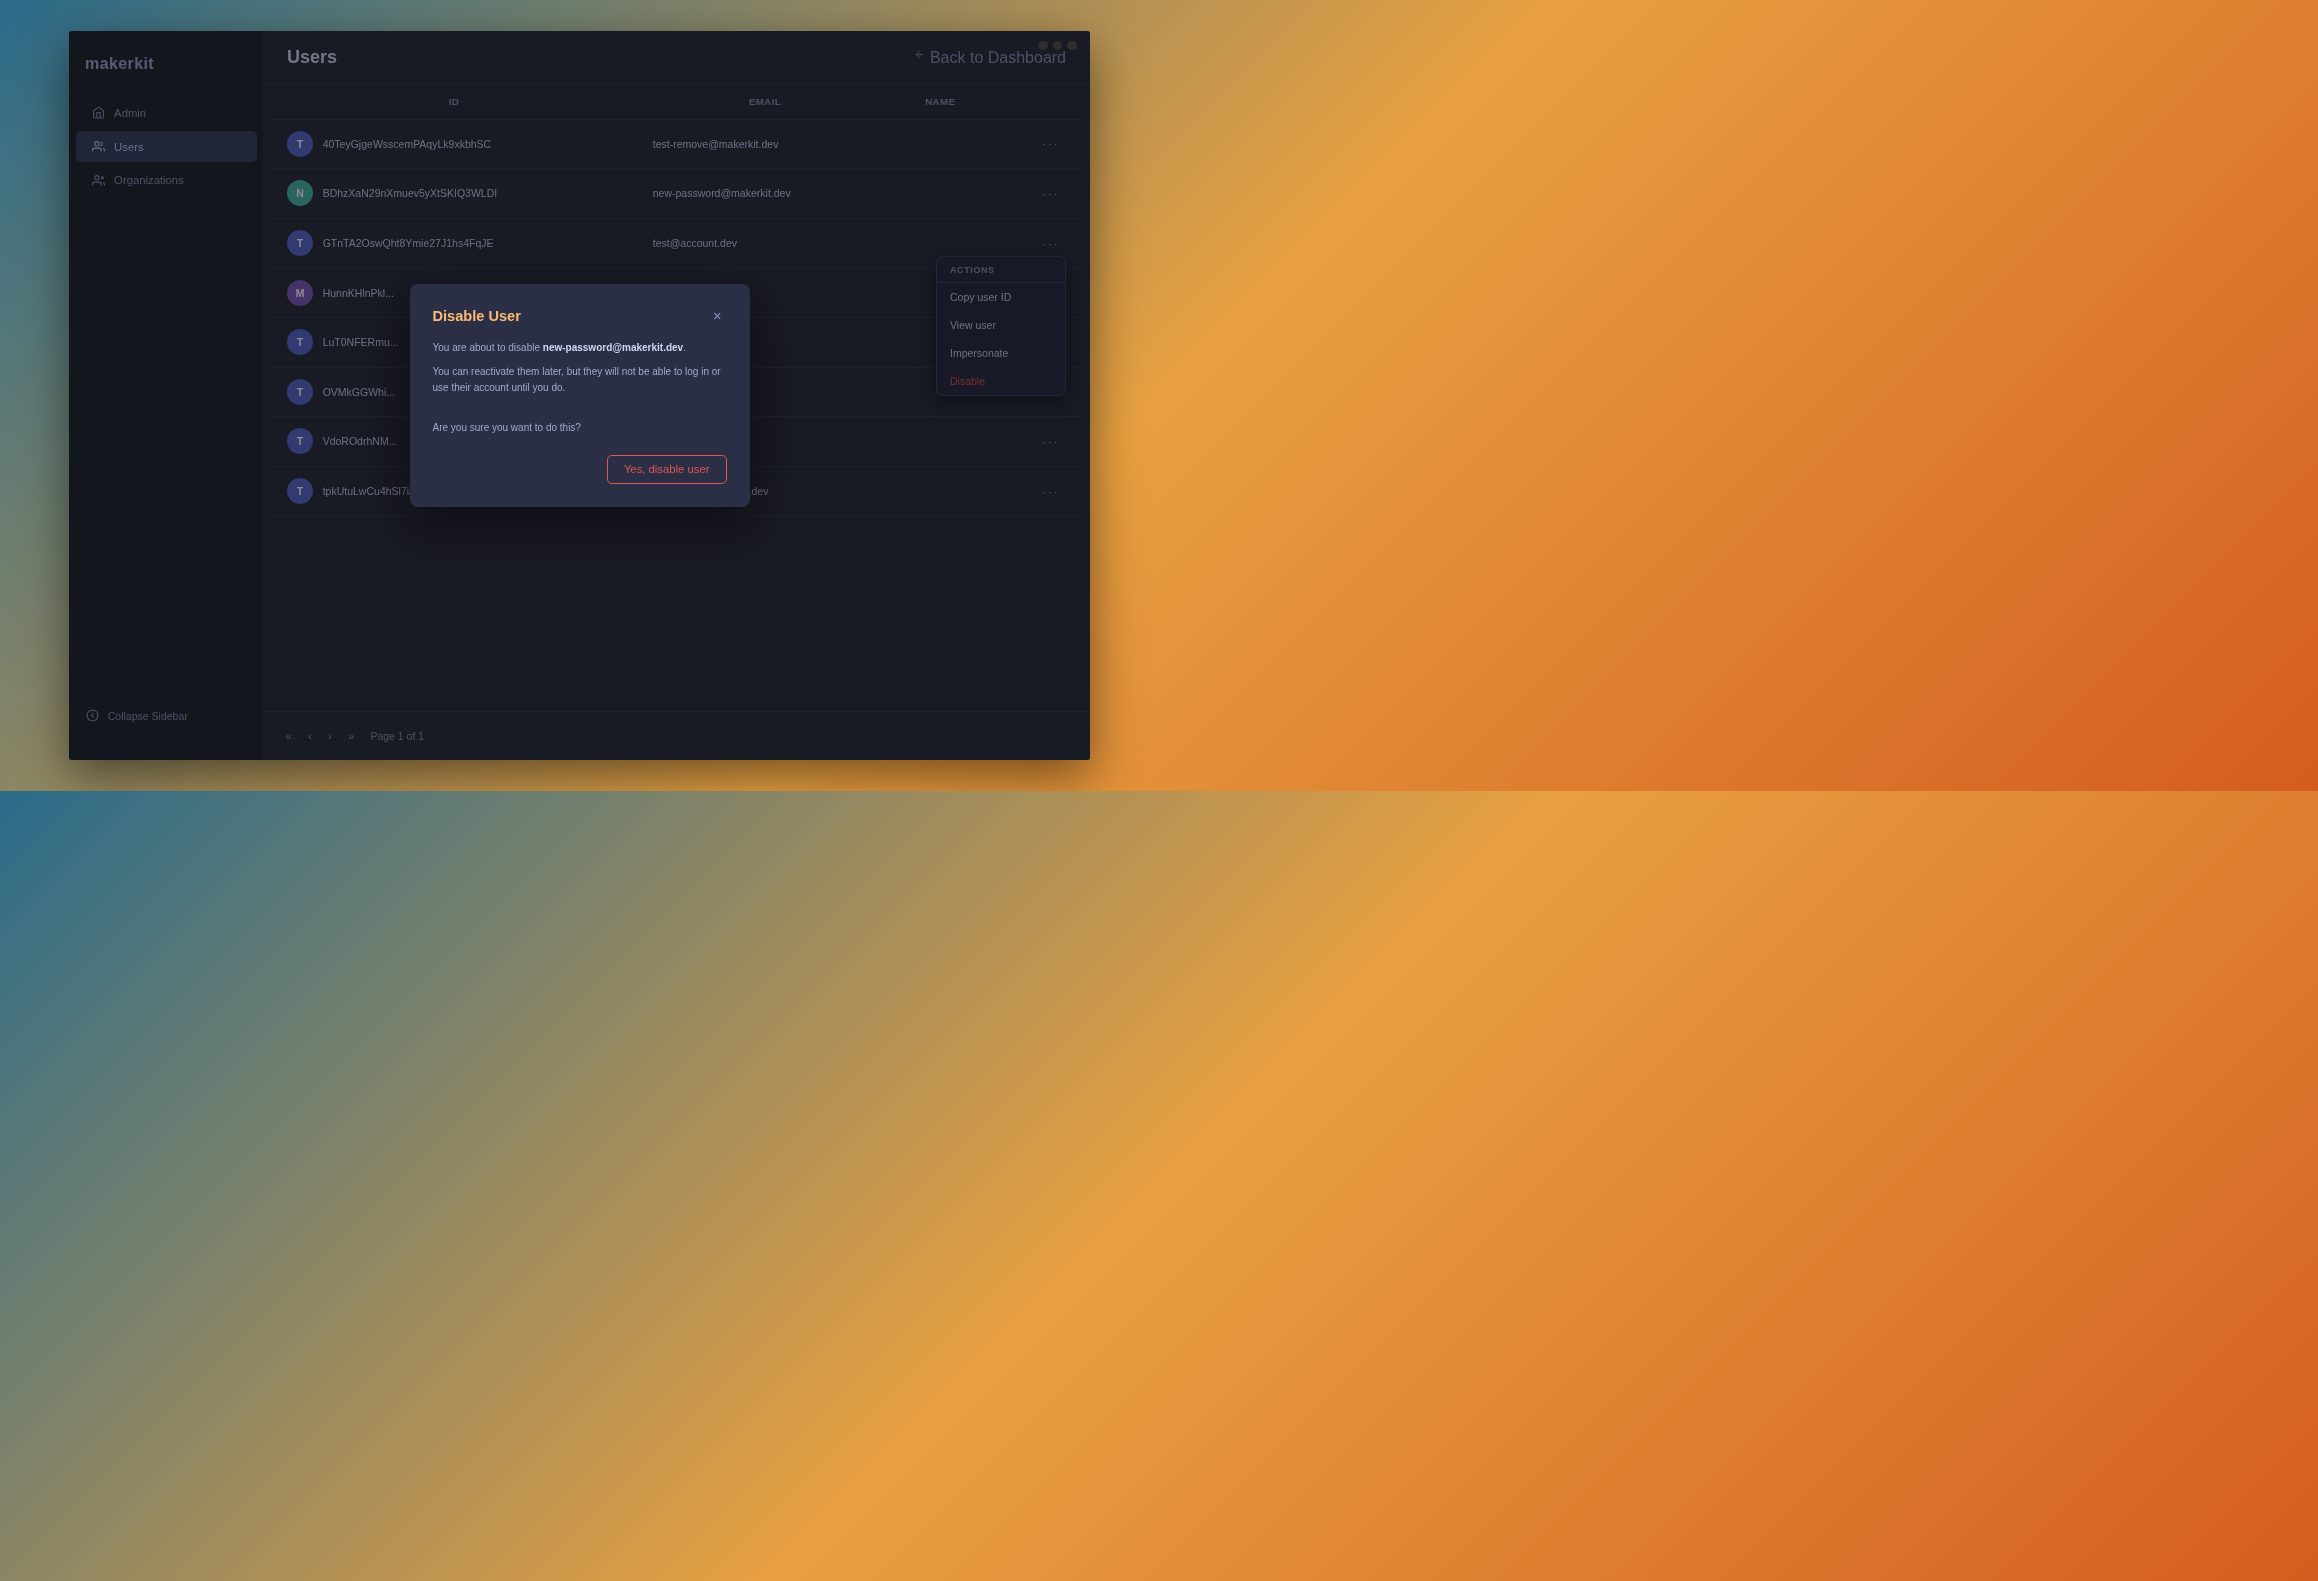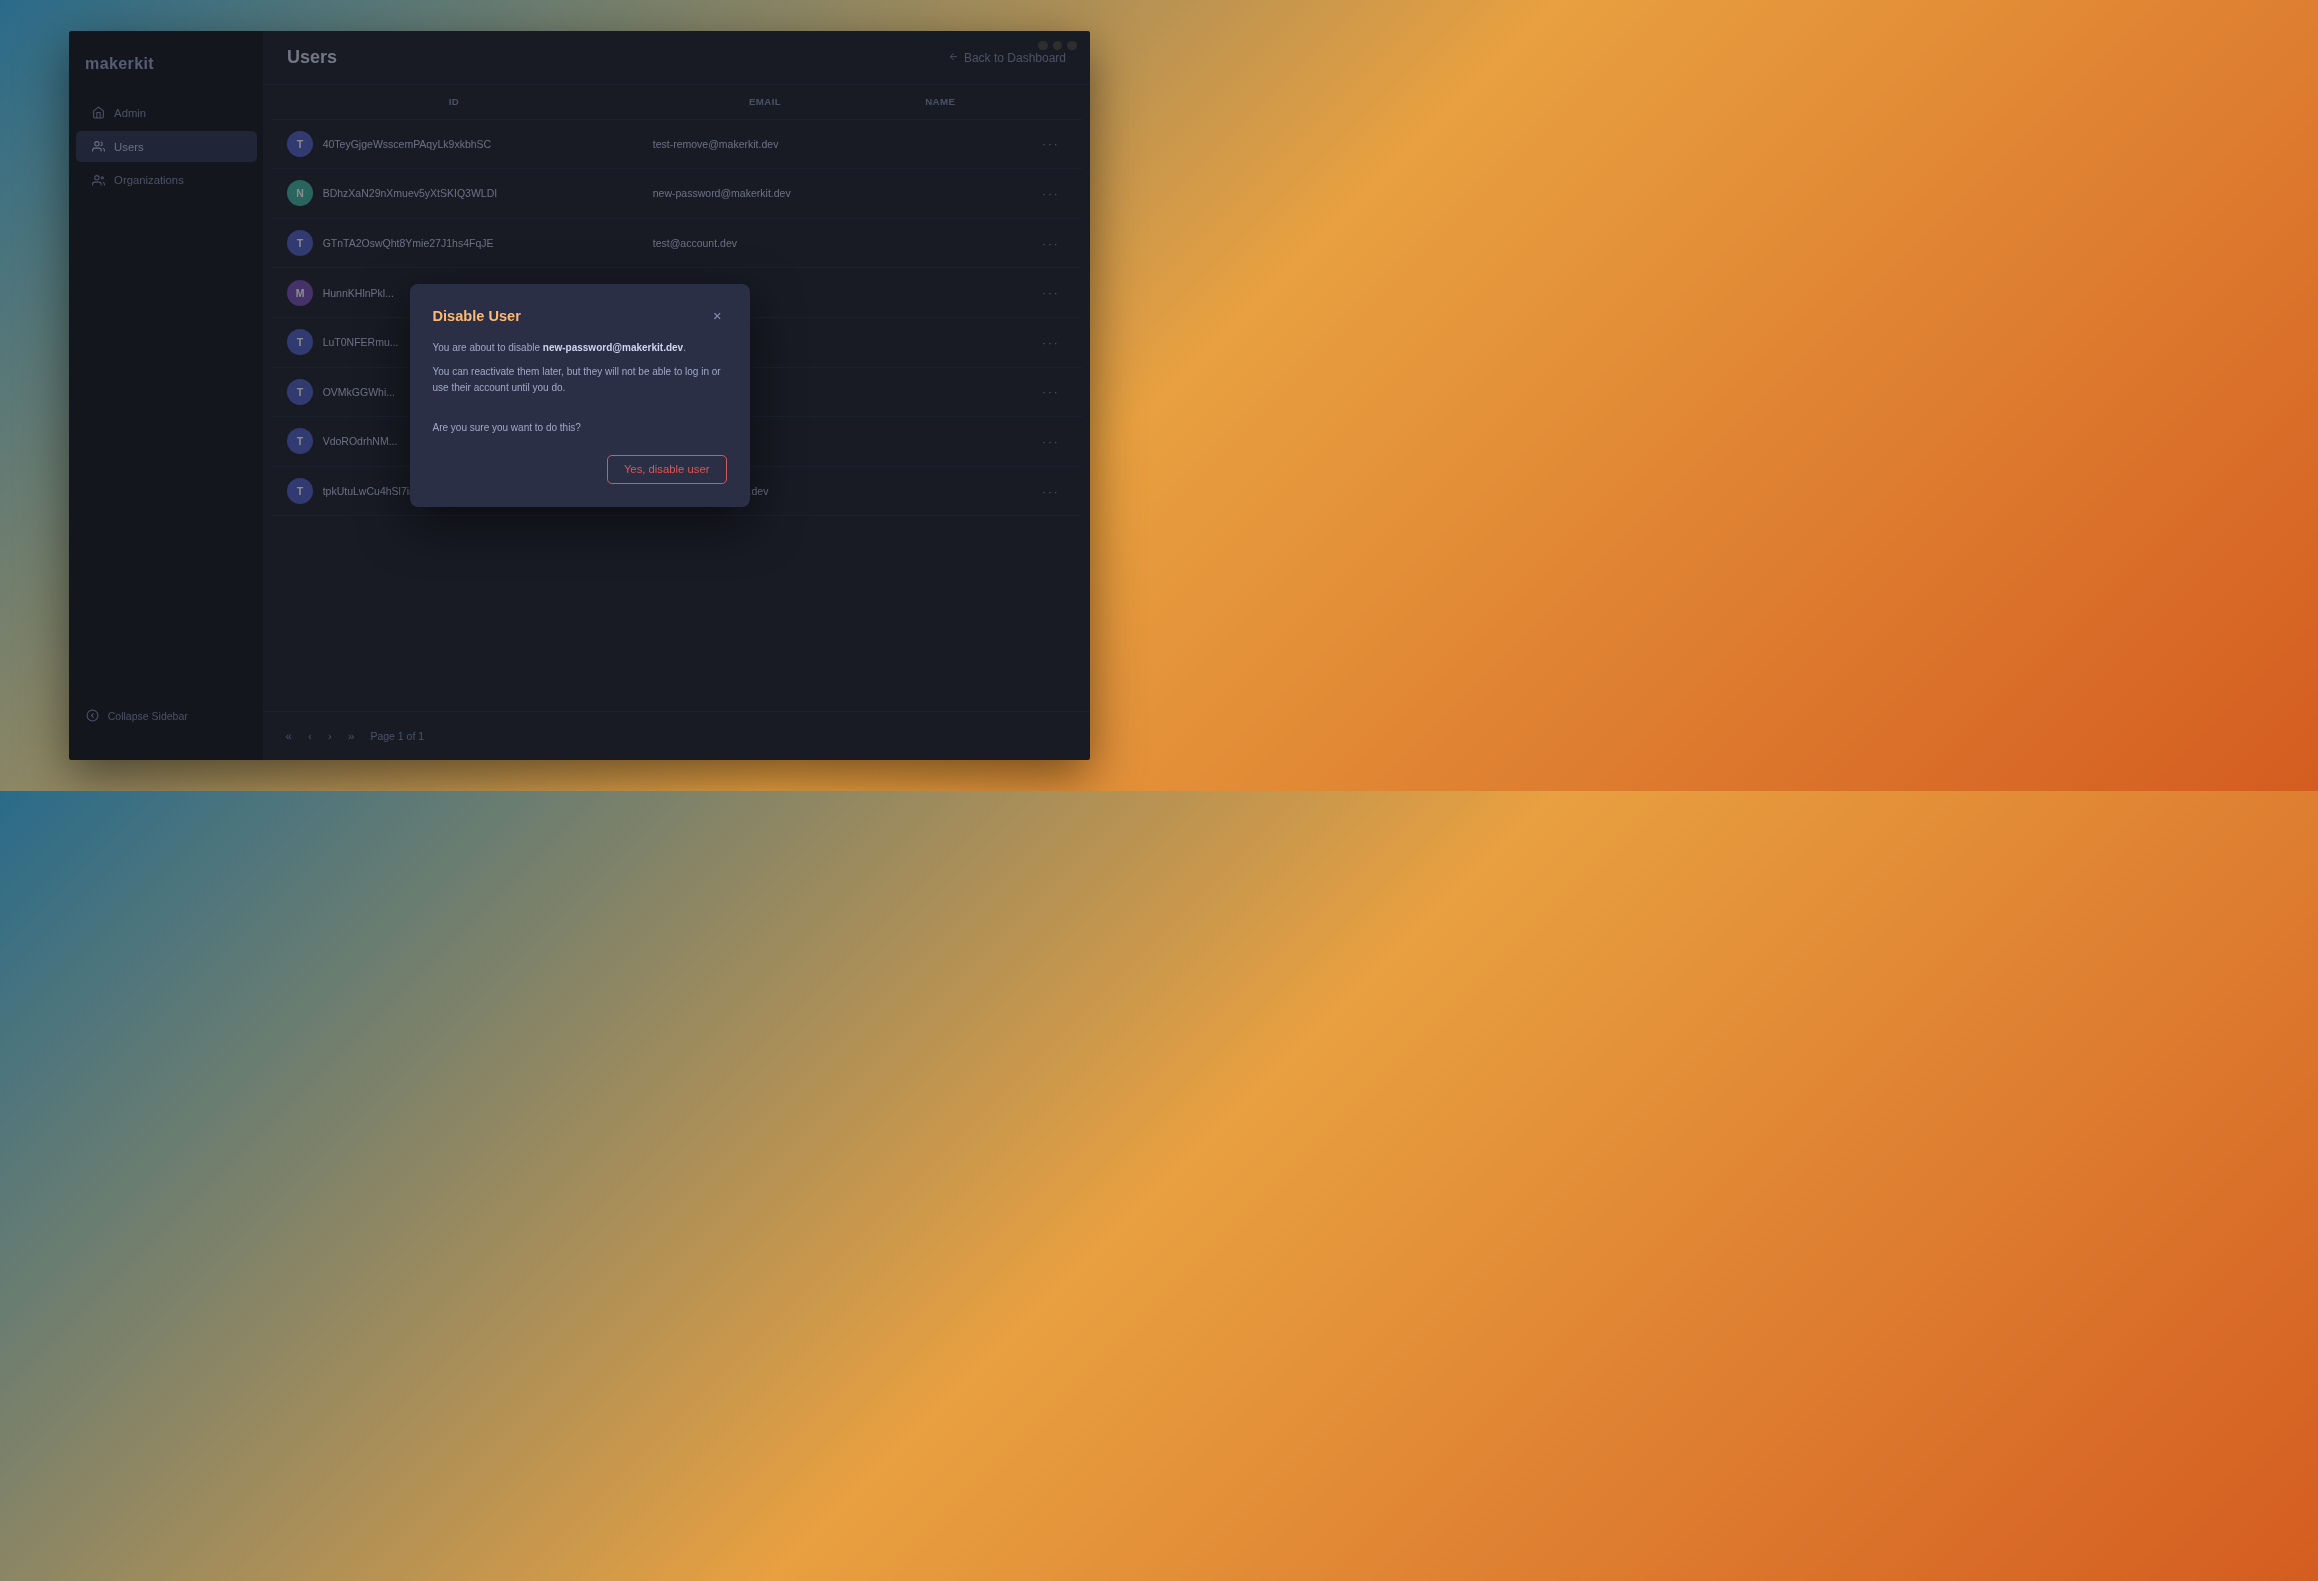--- a/index.html
+++ b/index.html
@@ -107,21 +107,21 @@
     .page-title {
       font-size: 18px;
       font-weight: 600;
       color: #d0d5f0;
     }
 
     .back-link {
       display: flex;
       gap: 4.9px;
       color: #8b93b8;
-      font-size: 12px;
+      font-size: 16px;
       cursor: pointer;
     }
 
     
     .table-container {
       flex: 1;
       overflow-y: auto;
       padding: 0 8px;
     }
 
@@ -532,20 +532,27 @@
 
     <div class="pagination">
       <button class="page-btn">«</button>
       <button class="page-btn">‹</button>
       <button class="page-btn">›</button>
       <button class="page-btn">»</button>
       <span class="page-info">Page 1 of 1</span>
     </div>
   </div>
 
+  <div class="dropdown-menu">
+    <div class="dropdown-header">Actions</div>
+    <div class="dropdown-item">Copy user ID</div>
+    <div class="dropdown-item">View user</div>
+    <div class="dropdown-item">Impersonate</div>
+    <div class="dropdown-item danger">Disable</div>
+  </div>
 
   <div class="modal-overlay">
     <div class="modal">
       <div class="modal-header">
         <h2 class="modal-title">Disable User</h2>
         <button class="modal-close">×</button>
       </div>
       <div class="modal-body">
         <p>
           <span>You are about to disable </span><strong>new-password@makerkit.dev</strong><span>.</span>

